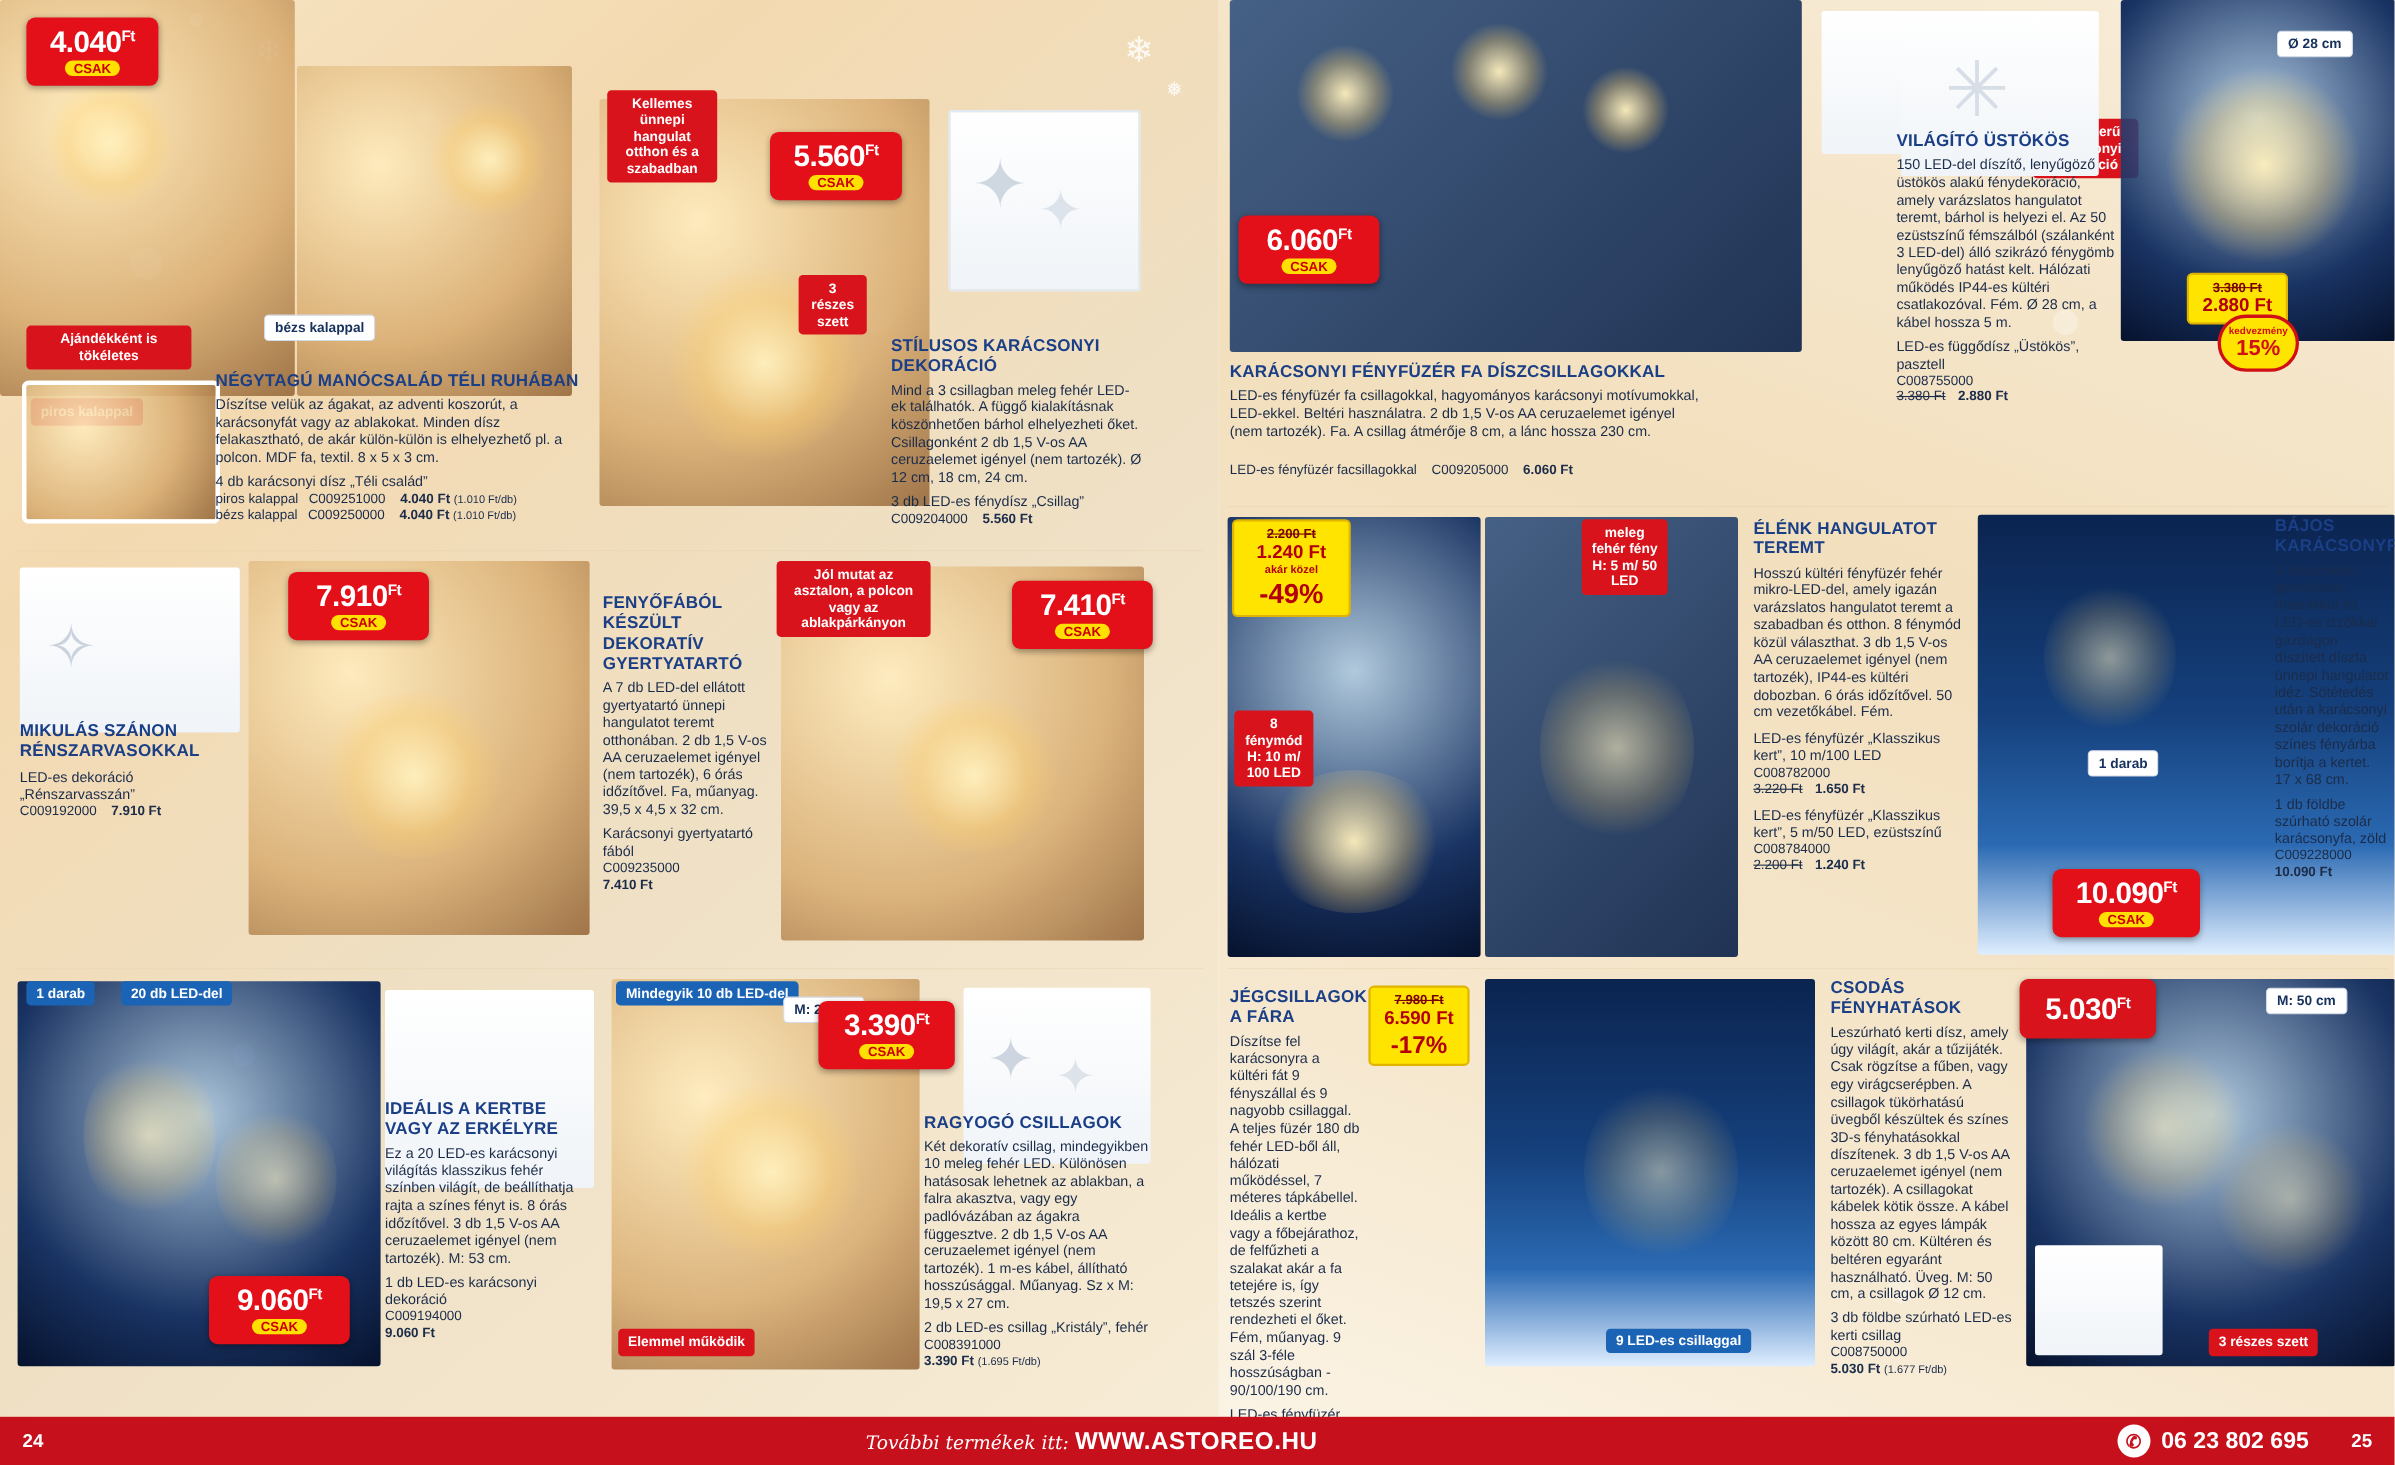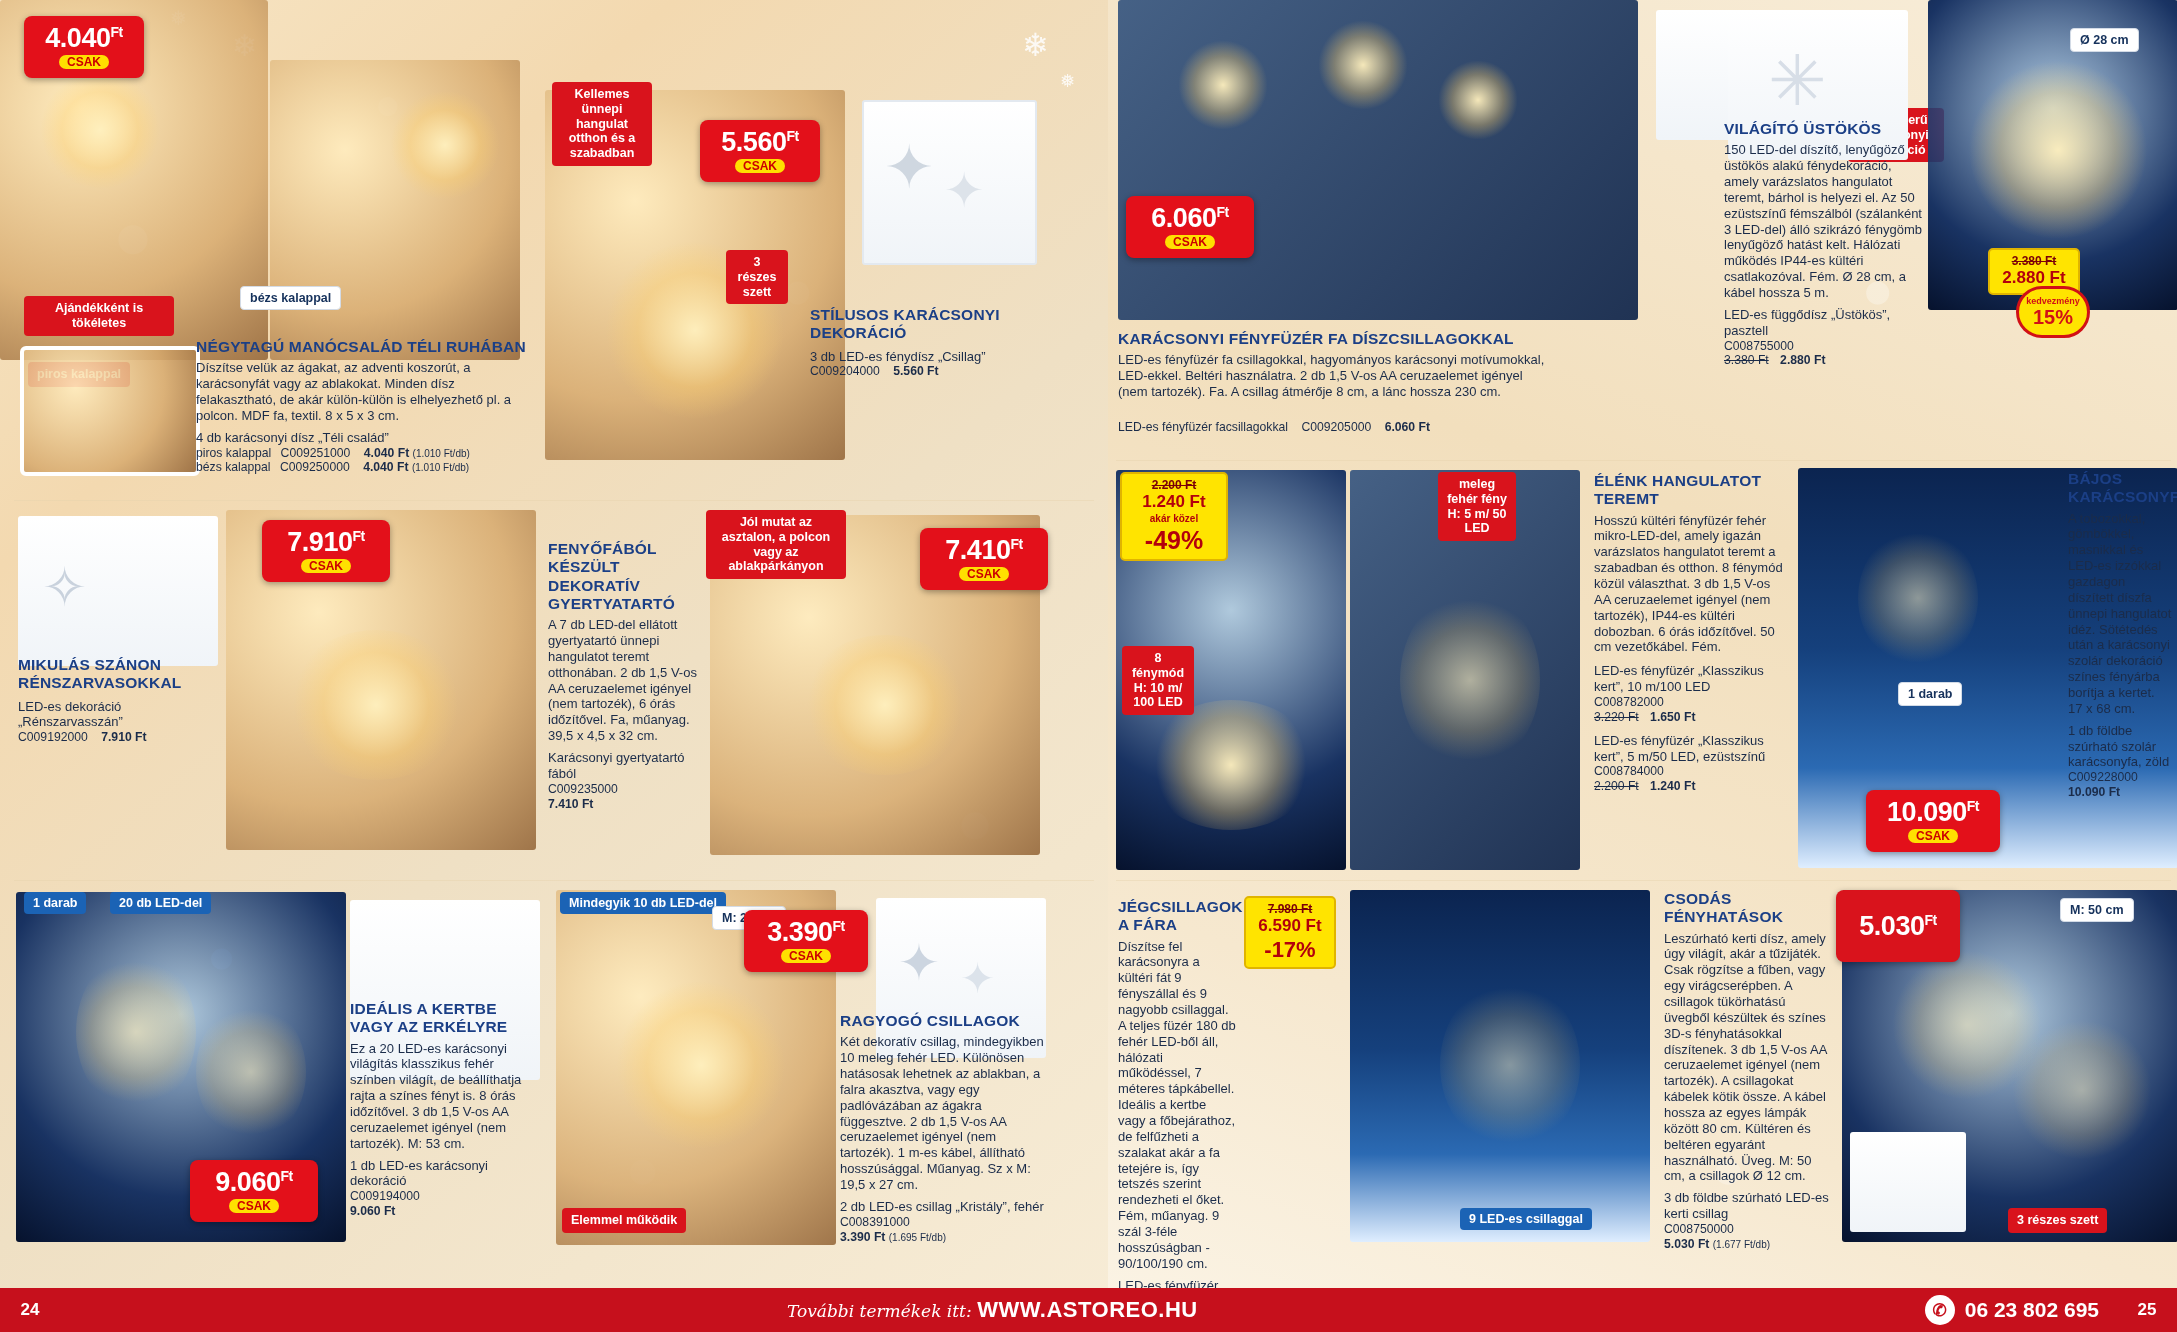--- a/index.html
+++ b/index.html
@@ -207,20 +207,21 @@
 
     <div class="tagred" style="left:552px;top:82px;width:100px;">Kellemes ünnepi hangulat otthon és a szabadban</div>
     <div class="burst" style="left:700px;top:120px;width:120px;height:62px;">
       <div class="num"><span>5.560</span><sup>Ft</sup></div>
       <div class="csak">CSAK</div>
     </div>
     <div class="tagred" style="left:726px;top:250px;width:62px;">3 részes szett</div>
 
     <div class="cap" style="left:810px;top:306px;width:230px;">
       <h3>STÍLUSOS KARÁCSONYI DEKORÁCIÓ</h3>
+      <p>Mind a 3 csillagban meleg fehér LED-ek találhatók. A függő kialakításnak köszönhetően bárhol elhelyezheti őket. Csillagonként 2 db 1,5 V-os AA ceruzaelemet igényel (nem tartozék). Ø 12 cm, 18 cm, 24 cm.</p>
       <p style="margin-top:6px;">3 db LED-es fénydísz „Csillag”</p>
       <p class="code">
         <span>C009204000</span>
         <b style="margin-left:10px;">5.560 Ft</b>
       </p>
     </div>
 
     <div class="divider" style="left:14px;top:500px;width:1080px;height:1px;opacity:.45;"></div>
 
     <div class="photo ph-white" style="left:18px;top:516px;width:200px;height:150px;">
@@ -436,21 +437,21 @@
       <p class="code"><span>C008750000</span></p>
       <p class="code">
         <b>5.030 Ft</b>
         <span style="font-size:10px;">(1.677 Ft/db)</span>
       </p>
     </div>
     <div class="photo ph-night" style="left:734px;top:890px;width:336px;height:352px;">
       <div class="glow" style="left:50px;top:60px;width:150px;height:150px;opacity:.6;"></div>
       <div class="glow" style="left:170px;top:130px;width:140px;height:140px;opacity:.5;"></div>
     </div>
-    <div class="burst" style="left:728px;top:890px;width:124px;height:72px;background:#d9131c;">
+    <div class="burst" style="left:728px;top:890px;width:124px;height:54px;background:#d9131c;">
       <div class="num"><span>5.030</span><sup>Ft</sup></div>
     </div>
     <div class="tagwhite" style="left:952px;top:898px;">M: 50 cm</div>
     <div class="tagred" style="left:900px;top:1208px;">3 részes szett</div>
     <div class="photo ph-white" style="left:742px;top:1132px;width:116px;height:100px;"></div>
   </div>
 
   <div class="footer">
     <div class="pg">24</div>
     <div class="mid">

